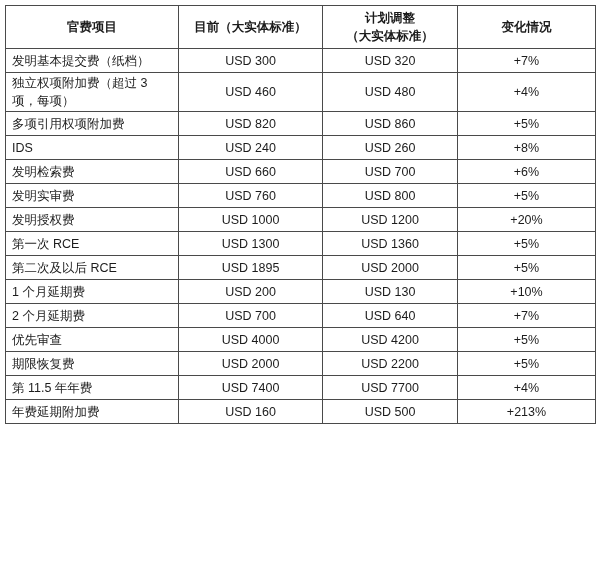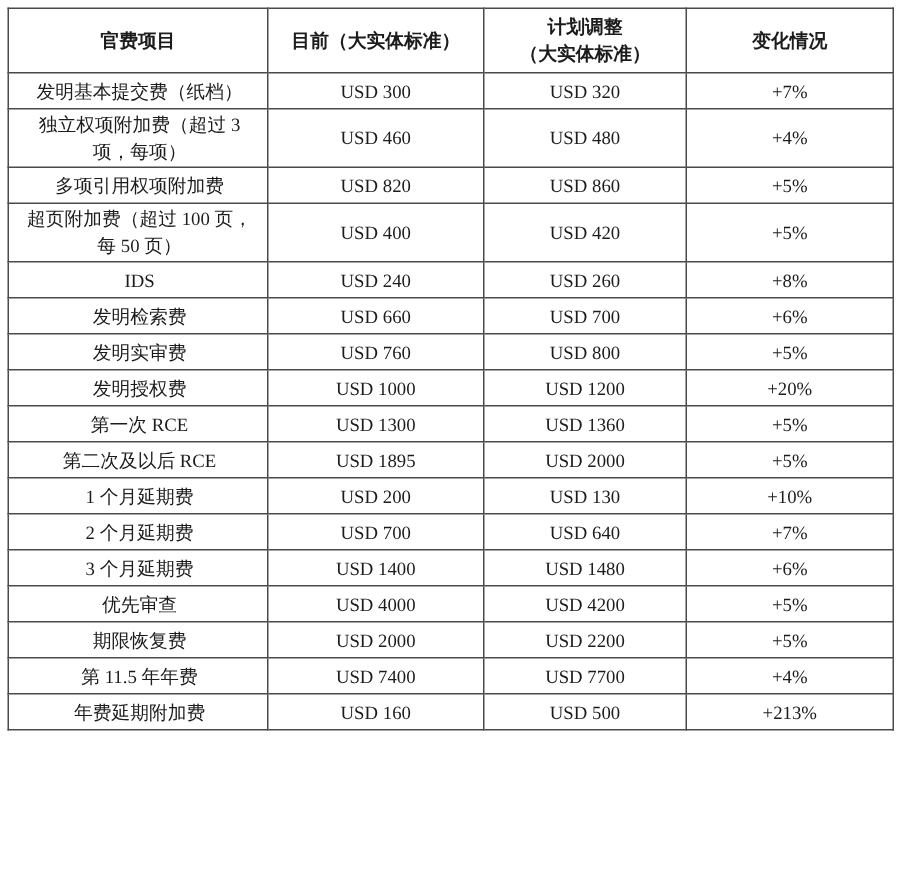--- a/index.html
+++ b/index.html
@@ -6,21 +6,21 @@
     margin: 0;
     padding: 0;
     background: #ffffff;
   }
   .page {
     position: relative;
     width: 600px;
     height: 586px;
     overflow: hidden;
     background: #ffffff;
-    font-family: Liberation Serif, serif;
+    font-family: Liberation Sans, sans-serif;
   }
   table.fee-table {
     border-collapse: collapse;
     table-layout: fixed;
     width: 590px;
     margin: 5px 0 0 5px;
   }
   .fee-table th,
   .fee-table td {
     border: 1px solid #4a4a4a;
@@ -37,21 +37,21 @@
     white-space: pre-line;
     padding: 1px 3px;
   }
   .fee-table td {
     height: 21px;
     vertical-align: middle;
     line-height: 18px;
     padding: 1px 4px;
   }
   .c-item {
-    text-align: center;
+    text-align: left;
     padding-left: 6px !important;
   }
   .c-num {
     text-align: center;
   }
 </style>
 </head>
 <body>
 
 <div class="page">
@@ -87,26 +87,20 @@
   </tr>
 
 
   <tr>
     <td class="c-item">多项引用权项附加费</td>
     <td class="c-num">USD 820</td>
     <td class="c-num">USD 860</td>
     <td class="c-num">+5%</td>
   </tr>
 
-  <tr>
-    <td class="c-item">超页附加费（超过 100 页，每 50 页）</td>
-    <td class="c-num">USD 400</td>
-    <td class="c-num">USD 420</td>
-    <td class="c-num">+5%</td>
-  </tr>
 
   <tr>
     <td class="c-item">IDS</td>
     <td class="c-num">USD 240</td>
     <td class="c-num">USD 260</td>
     <td class="c-num">+8%</td>
   </tr>
 
 
   <tr>
@@ -151,26 +145,20 @@
     <td class="c-num">+10%</td>
   </tr>
 
   <tr>
     <td class="c-item">2 个月延期费</td>
     <td class="c-num">USD 700</td>
     <td class="c-num">USD 640</td>
     <td class="c-num">+7%</td>
   </tr>
 
-  <tr>
-    <td class="c-item">3 个月延期费</td>
-    <td class="c-num">USD 1400</td>
-    <td class="c-num">USD 1480</td>
-    <td class="c-num">+6%</td>
-  </tr>
 
   <tr>
     <td class="c-item">优先审查</td>
     <td class="c-num">USD 4000</td>
     <td class="c-num">USD 4200</td>
     <td class="c-num">+5%</td>
   </tr>
 
   <tr>
     <td class="c-item">期限恢复费</td>

